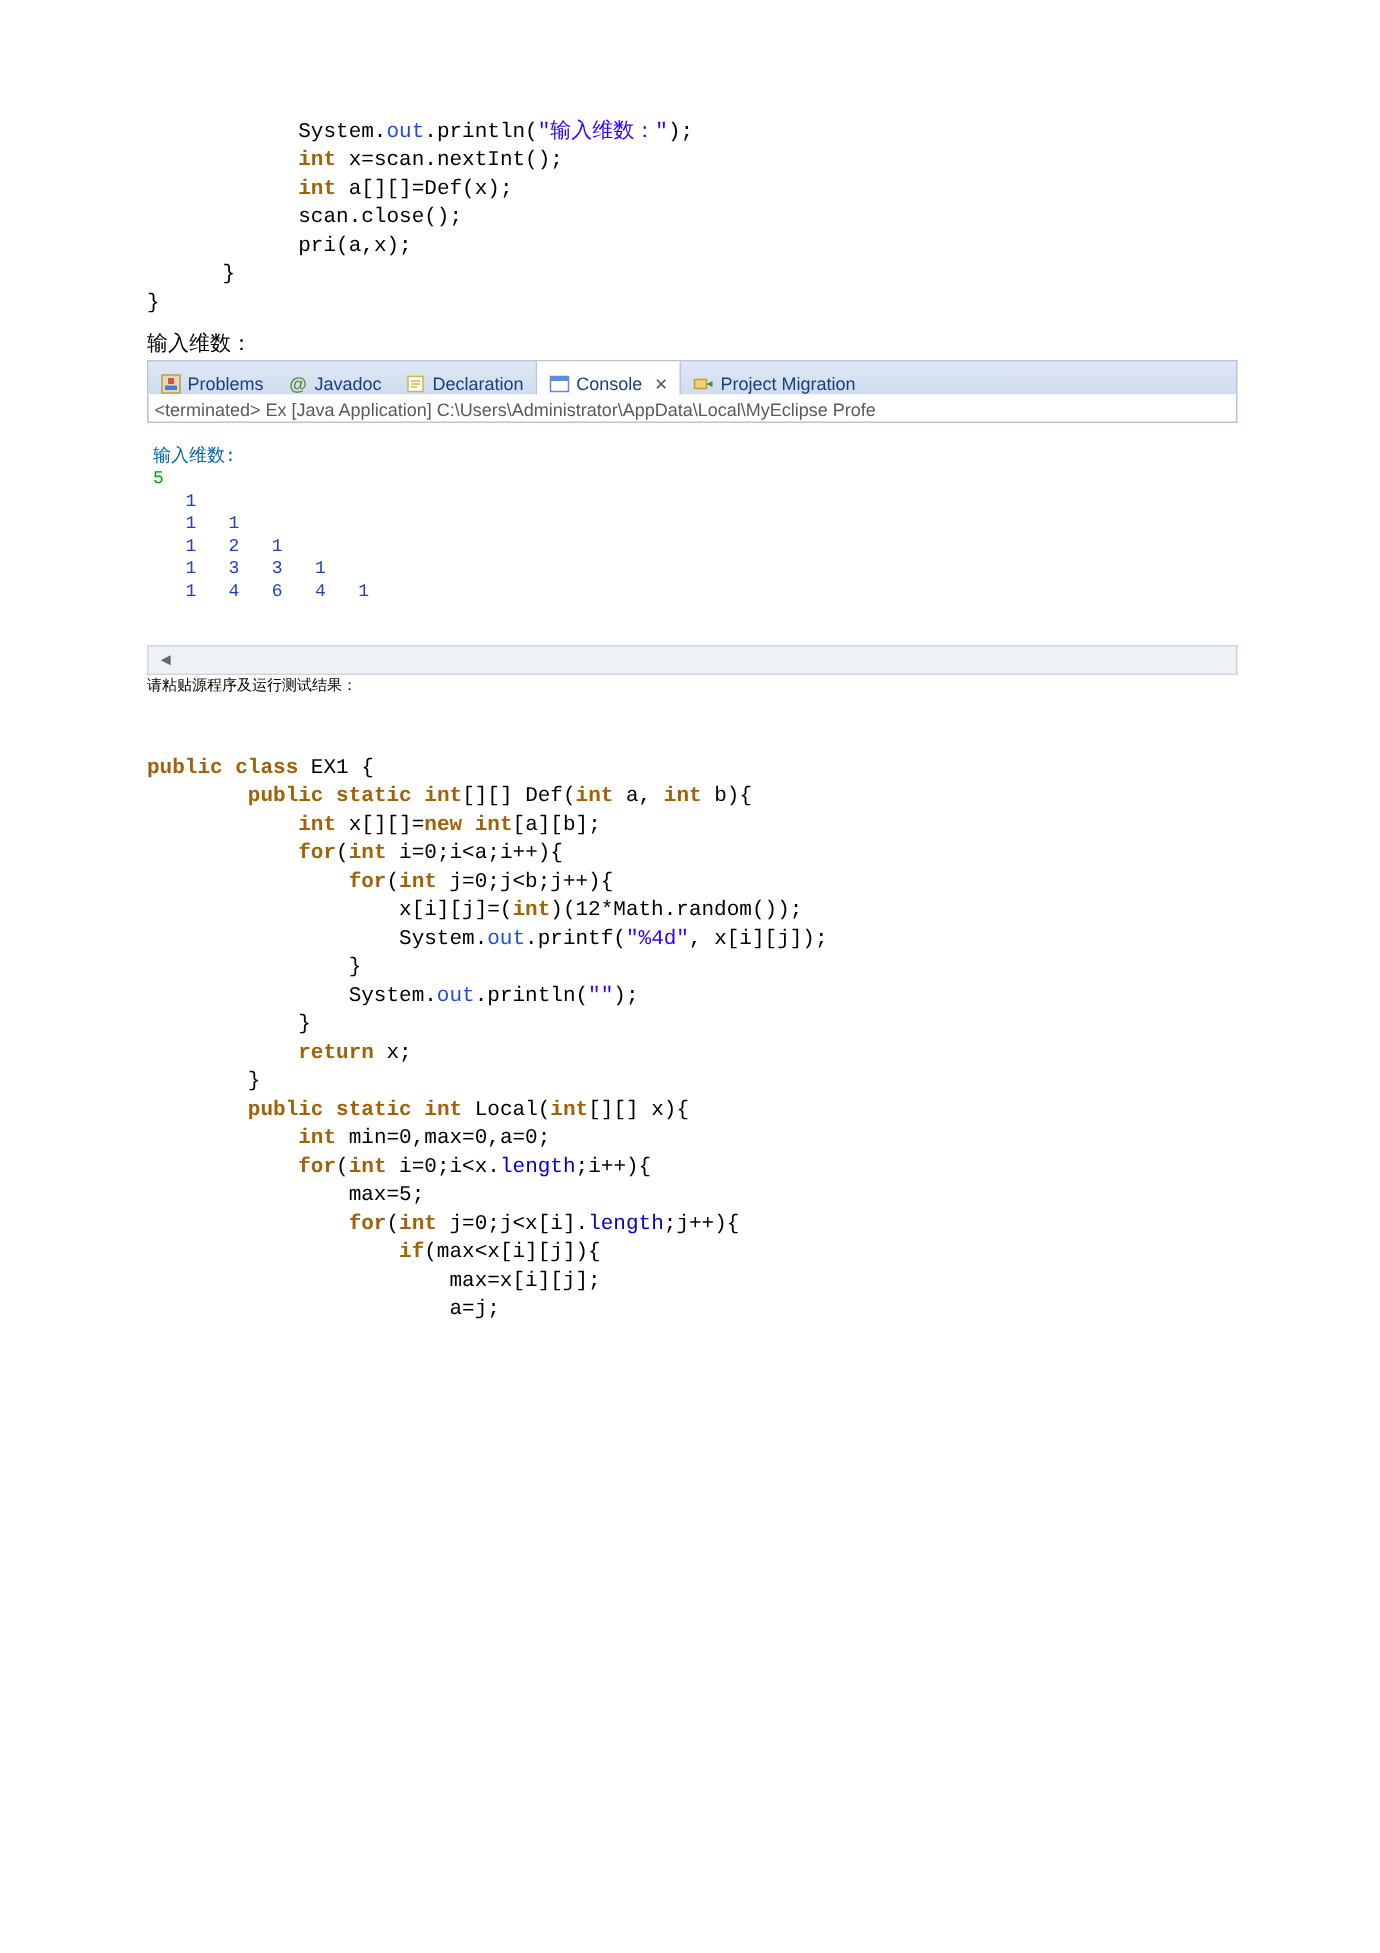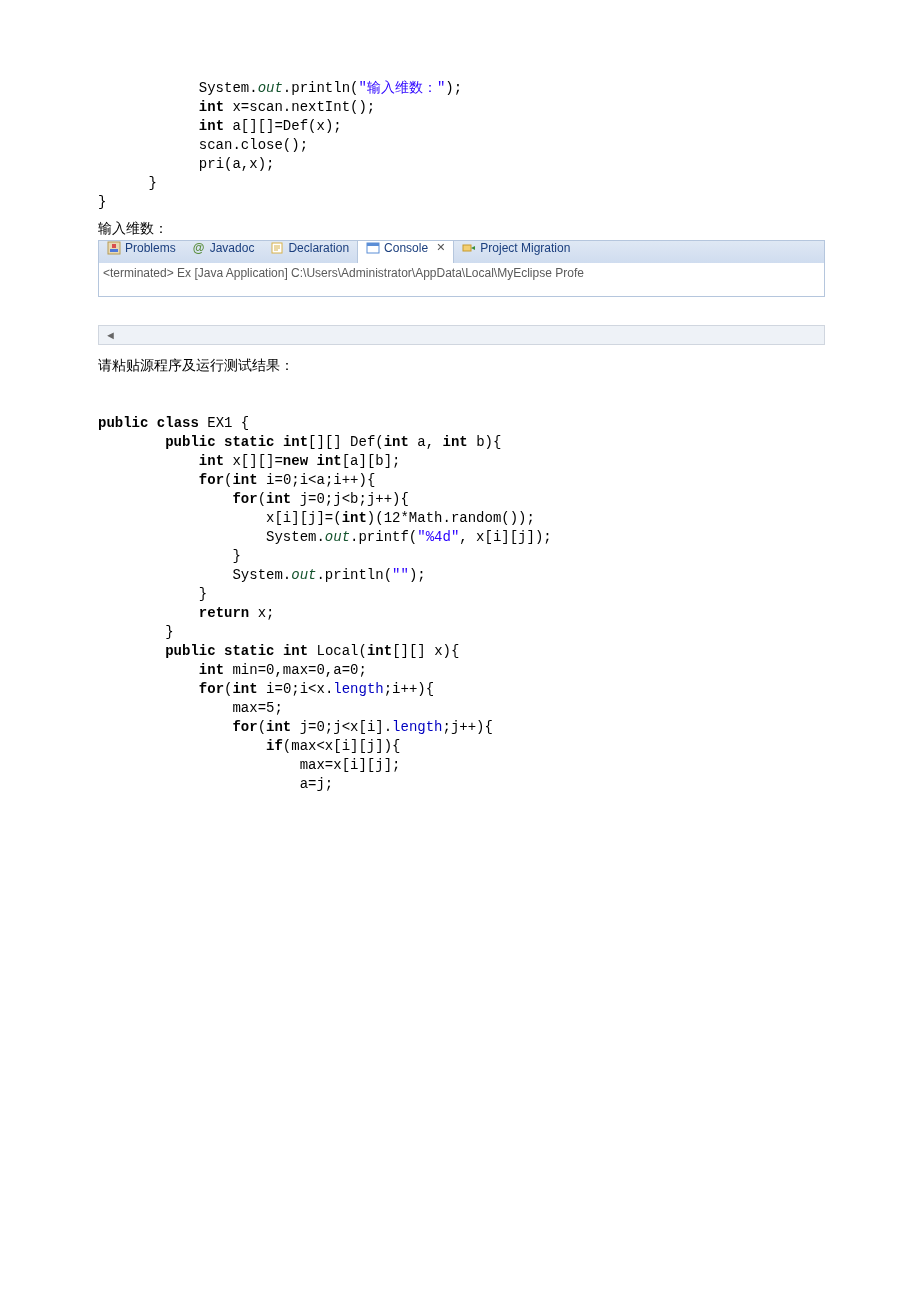--- a/index.html
+++ b/index.html
@@ -13,61 +13,61 @@
   }
   .page {
     padding: 60px 95px 60px 98px;
   }
   .code {
     font-family: Consolas, "Courier New", monospace;
     font-size: 14px;
     line-height: 19px;
     white-space: pre;
   }
-  .kw { color: #000000; font-weight: bold; }
+  .kw { color: #a16207; font-weight: bold; }
   .str { color: #2a00ff; }
   .it { }
-  .fld { color: #14532d; font-style: italic; }
+  .fld { color: #1d4ed8; }
   .heading {
     font-family: SimSun, serif;
     font-size: 14px;
     margin: 8px 0 2px 0;
   }
   
   .tabbar {
     display: flex;
     align-items: center;
     height: 22px;
     background: linear-gradient(#dfe8f4, #cfdcef);
     border: 1px solid #b5c6dd;
     border-bottom: none;
     font-family: "Segoe UI", Tahoma, sans-serif;
     font-size: 12px;
     color: #1b3f7e;
   }
   .tab {
     display: flex;
-    align-items: flex-start;
+    align-items: flex-end;
     padding: 0 8px;
     height: 100%;
     gap: 4px;
   }
   .tab .icon { width: 14px; height: 14px; display: flex; align-items: center; justify-content: center; }
   .tab.active {
     background: #ffffff;
     border-left: 1px solid #b5c6dd;
     border-right: 1px solid #b5c6dd;
     color: #1b3f7e;
   }
   .close-x { color: #555; margin-left: 4px; font-size: 11px; }
   .term-line {
     font-family: "Segoe UI", Tahoma, sans-serif;
     font-size: 12px;
     color: #5a5a5a;
-    padding: 3px 4px 16px 4px;
+    padding: 3px 4px 1px 4px;
     border-left: 1px solid #b5c6dd;
     border-right: 1px solid #b5c6dd;
     border-bottom: 1px solid #b5c6dd;
     background: #fff;
   }
   .console {
     font-family: Consolas, "Courier New", monospace;
     font-size: 12px;
     line-height: 15px;
     white-space: pre;
@@ -91,22 +91,21 @@
   }
   .question {
     font-family: SimSun, serif;
     font-size: 14px;
     line-height: 20px;
     margin-top: 48px;
   }
   .question-indent { padding-left: 28px; }
   .instr {
     font-family: Liberation Serif, serif;
-    font-size: 14px;
-    margin-top: 12px;
+    font-size: 10px;
     margin-bottom: 20px;
   }
 </style>
 </head>
 <body>
 
 <div class="page">
 
   <div class="code">
 <span>            System.</span><span class="fld">out</span><span>.println(</span><span class="str">"输入维数："</span><span>);</span>
@@ -160,20 +159,29 @@
             <rect x="1" y="4" width="8" height="6" fill="#f3cf72" stroke="#c79b2f"></rect>
             <path d="M9 7 L13 5 L13 9 Z" fill="#3c8f3c"></path>
           </svg>
       </span>
       <span>Project Migration</span>
     </div>
   </div>
 
   <div class="term-line">&lt;terminated&gt; Ex [Java Application] C:\Users\Administrator\AppData\Local\MyEclipse Profe</div>
 
+  <div class="console">
+<span class="input-label">输入维数:</span>
+<span class="input-val">5</span>
+<span class="outrow">   1</span>
+<span class="outrow">   1   1</span>
+<span class="outrow">   1   2   1</span>
+<span class="outrow">   1   3   3   1</span>
+<span class="outrow">   1   4   6   4   1</span>
+</div>
 
   <div class="scroll-arrow">◄</div>
 
 
   <div class="instr">请粘贴源程序及运行测试结果：</div>
 
   <div class="code">
 <span class="kw">public</span><span> </span><span class="kw">class</span><span> EX1 {</span>
 <span>        </span><span class="kw">public</span><span> </span><span class="kw">static</span><span> </span><span class="kw">int</span><span>[][] Def(</span><span class="kw">int</span><span> a, </span><span class="kw">int</span><span> b){</span>
 <span>            </span><span class="kw">int</span><span> x[][]=</span><span class="kw">new</span><span> </span><span class="kw">int</span><span>[a][b];</span>

